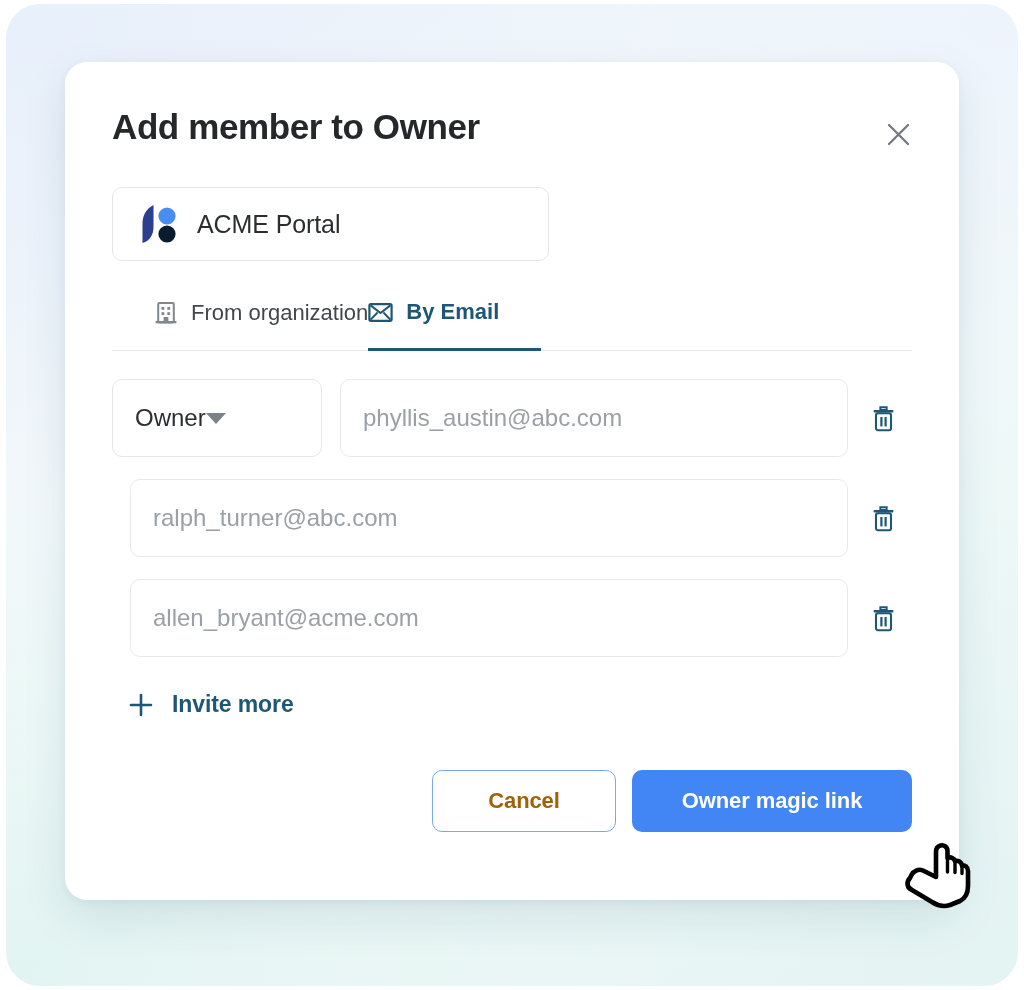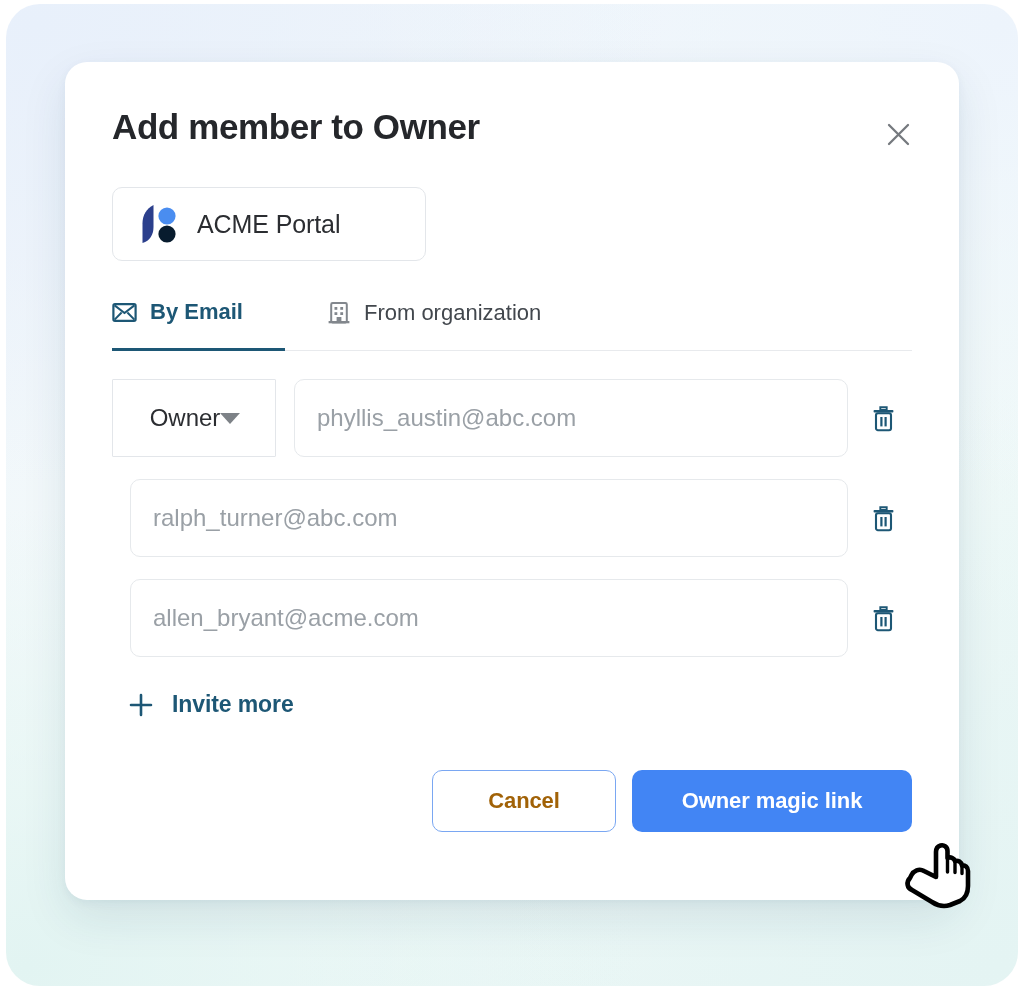--- a/index.html
+++ b/index.html
@@ -49,21 +49,21 @@
     letter-spacing:-0.4px; line-height:1.1; margin:0;
   }
   .close-btn {
     width:40px; height:40px; display:flex; align-items:center; justify-content:center;
     cursor:pointer; margin-top:6px; margin-right:-6px;
   }
 
   
   .portal-box {
     margin-top: 33px;
-    width: 314px; height: 74px;
+    width: 437px; height: 74px;
     border: 1px solid #e3e6ea; border-radius: 10px;
     display: flex; align-items: center; gap: 18px;
     padding-left: 24px;
     background:#fff;
     cursor:pointer;
   }
   .portal-logo { position: relative; width: 42px; height: 42px; flex:none; }
   .portal-name { font-size: 25px; color:#2b2d31; letter-spacing:-0.1px; }
 
   
@@ -81,23 +81,23 @@
   .tab-label { font-size: 22px; }
   .tab.active { border-bottom: 3px solid #1d5775; margin-bottom:-1px; padding-right: 42px; }
   .tab.active .tab-label { color:#1d5775; font-weight:700; }
   .tab.inactive { margin-left: 42px; }
   .tab.inactive .tab-label { color:#42474d; font-weight:400; }
 
   
   .rows { margin-top: 28px; }
   .row { display:flex; align-items:center; height: 78px; margin-bottom: 22px; }
   .role-select {
-    width: 164px; height: 100%;
-    border:1px solid #e3e6ea; border-radius:1px;
-    display:flex; align-items:center; justify-content:center;
+    width: 210px; height: 100%;
+    border:1px solid #e3e6ea; border-radius:10px;
+    display:flex; align-items:center; justify-content:flex-start;
     padding: 0 20px 0 22px; background:#fff; cursor:pointer;
   }
   .role-label { font-size:24px; color:#2b2d31; }
   .caret {
     width:0; height:0;
     border-left:10px solid transparent; border-right:10px solid transparent;
     border-top:11px solid #7d8287;
   }
   .email-input {
     flex: 1; height:100%; margin-left: 18px;
@@ -161,38 +161,38 @@
         <path d="M16.5 2 C9.5 5.5 5.5 12 5.5 20.5 L5.5 40 C13 38 16.5 31.5 16.5 24 Z" fill="#2b3f8c"></path>
         <circle cx="30" cy="13" r="8.6" fill="#4a8df0"></circle>
         <circle cx="30" cy="31" r="8.6" fill="#081c2e"></circle>
       </svg>
     </div>
     <span class="portal-name">ACME Portal</span>
   </div>
 
   
   <div class="tabs">
-    <div class="tab active">
-      <svg width="25" height="21" viewBox="0 0 25 21">
-        <rect x="1.4" y="2.2" width="22.2" height="16.6" rx="1.6" fill="none" stroke="#1d5775" stroke-width="2.2"></rect>
-        <path d="M2.6 3.4 L12.5 11.1 L22.4 3.4 M2.6 17.6 L9.6 10.5 M22.4 17.6 L15.4 10.5" fill="none" stroke="#1d5775" stroke-width="2"></path>
-      </svg>
-      <span class="tab-label">By Email</span>
-    </div>
     <div class="tab inactive">
       <svg width="24" height="25" viewBox="0 0 24 25">
         <rect x="4.2" y="3" width="15.6" height="19.4" rx="1.4" fill="none" stroke="#82878d" stroke-width="2"></rect>
         <rect x="1.6" y="21" width="20.8" height="2.3" fill="#82878d"></rect>
         <rect x="7.5" y="7" width="2.8" height="2.8" fill="#82878d"></rect>
         <rect x="13.3" y="7" width="2.8" height="2.8" fill="#82878d"></rect>
         <rect x="7.5" y="12.2" width="2.8" height="2.8" fill="#82878d"></rect>
         <rect x="13.3" y="12.2" width="2.8" height="2.8" fill="#82878d"></rect>
         <rect x="9.6" y="17" width="4.8" height="5.4" fill="#82878d"></rect>
       </svg>
       <span class="tab-label">From organization</span>
+    </div>
+    <div class="tab active">
+      <svg width="25" height="21" viewBox="0 0 25 21">
+        <rect x="1.4" y="2.2" width="22.2" height="16.6" rx="1.6" fill="none" stroke="#1d5775" stroke-width="2.2"></rect>
+        <path d="M2.6 3.4 L12.5 11.1 L22.4 3.4 M2.6 17.6 L9.6 10.5 M22.4 17.6 L15.4 10.5" fill="none" stroke="#1d5775" stroke-width="2"></path>
+      </svg>
+      <span class="tab-label">By Email</span>
     </div>
   </div>
 
   
   <div class="rows">
 
     <div class="row">
       <div class="role-select">
         <span class="role-label">Owner</span>
         <span class="caret"></span>

